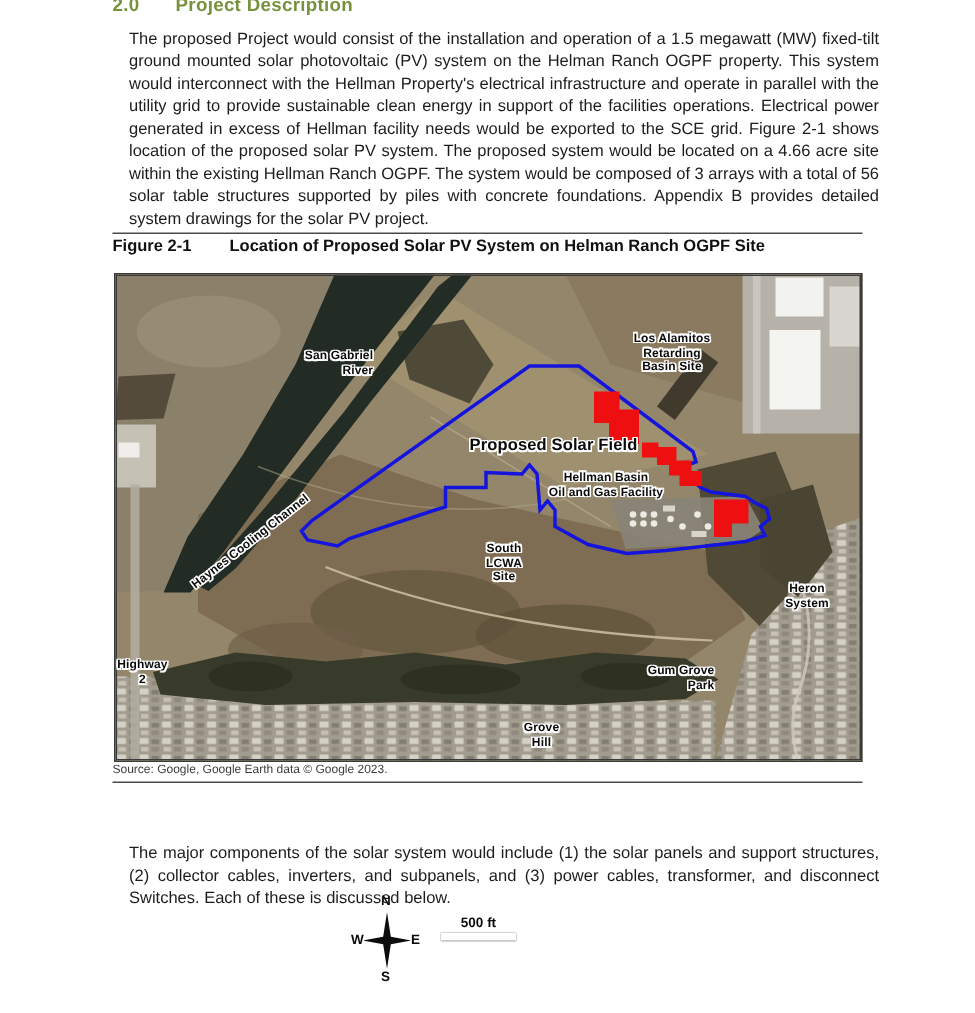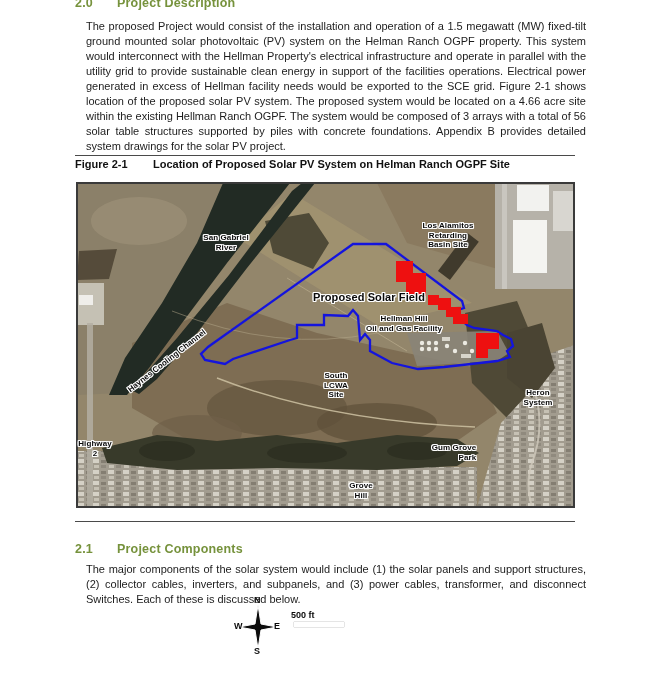--- a/index.html
+++ b/index.html
@@ -34,21 +34,21 @@
       -1px -1px 0 #fff,1px 1px 0 #fff,1px -1px 0 #fff,-1px 1px 0 #fff;
     pointer-events:none;
   }
   .map-label.big{font-size:11px;line-height:12px;padding-left:32px;}
   .map-label.rot{transform:translate(-50%,-50%) rotate(-38deg);}
   .compass{position:absolute;left:157px;top:415px;width:48px;height:58px;}
   .compass .dir{
     position:absolute;font-size:9px;font-weight:bold;color:#0a0a0a;
     text-shadow:-1px 0 0 #fff,1px 0 0 #fff,0 -1px 0 #fff,0 1px 0 #fff;
   }
-  .scalebar{position:absolute;left:214px;top:427px;width:56px;}
+  .scalebar{position:absolute;left:214px;top:427px;width:56px;text-align:center;}
   .scalebar .sb-label{
     font-size:9px;font-weight:bold;color:#0a0a0a;
     text-shadow:-1px 0 0 #fff,1px 0 0 #fff,0 -1px 0 #fff,0 1px 0 #fff;
   }
   .scalebar .sb-bar{margin-top:2px;width:50px;height:5px;background:#ffffff;
     margin-left:3px;box-shadow:0 0 1px rgba(0,0,0,0.6);}
   .source-note{position:absolute;left:75px;width:500px;font-size:8px;color:#3d3d3d;}
 </style>
 </head>
 <body>
@@ -152,30 +152,30 @@
         <rect x="361" y="115" width="13" height="12"></rect>
         <rect x="369" y="124" width="15" height="10"></rect>
         <rect x="376" y="131" width="15" height="10"></rect>
         <rect x="399" y="150" width="23" height="16"></rect>
         <rect x="399" y="163" width="12" height="12"></rect>
       </g>
 
       <rect x="0.5" y="0.5" width="496" height="323" fill="none" stroke="#3a3a3a"></rect>
     </svg>
 
-    <div class="map-label" style="left:149px;top:59px;">San Gabriel
+    <div class="map-label" style="left:149px;top:59px;text-align:right;">San Gabriel
 River</div>
     <div class="map-label" style="left:371px;top:52px;">Los Alamitos
 Retarding
 Basin Site</div>
     <div class="map-label big" style="left:276px;top:114px;">Proposed Solar Field</div>
-    <div class="map-label" style="left:327px;top:140px;">Hellman Hill
+    <div class="map-label" style="left:327px;top:140px;">Hellman Basin
 Oil and Gas Facility</div>
     <div class="map-label rot" style="left:90px;top:178px;">Haynes Cooling Channel</div>
-    <div class="map-label" style="left:259px;top:202px;">South
+    <div class="map-label" style="left:259px;top:192px;">South
 LCWA
 Site</div>
     <div class="map-label" style="left:461px;top:214px;">Heron
 System</div>
     <div class="map-label" style="left:377px;top:269px;text-align:right;">Gum Grove
 Park</div>
     <div class="map-label" style="left:284px;top:307px;">Grove
 Hill</div>
     <div class="map-label" style="left:18px;top:265px;">Highway
 2</div>
@@ -189,21 +189,19 @@
       <span class="dir" style="left:20px;top:48px;">S</span>
       <span class="dir" style="left:0px;top:23px;">W</span>
     </div>
 
     <div class="scalebar">
       <div class="sb-label">500 ft</div>
       <div class="sb-bar"></div>
     </div>
   </div>
 
+  <div class="source-note" style="top:508px;">Source: Google, Google Earth data © Google 2023.</div>
   <div class="rule" style="top:521px;"></div>
 
-  <div class="heading" style="top:542px;">
-    <span class="h-num">2.1</span><span>Project Components</span>
-  </div>
 
   <div class="body-para" style="top:562px;">The major components of the solar system would include (1) the solar panels and support structures, (2) collector cables, inverters, and subpanels, and (3) power cables, transformer, and disconnect Switches. Each of these is discussed below.</div>
 
 </div>
 
 </body></html>

